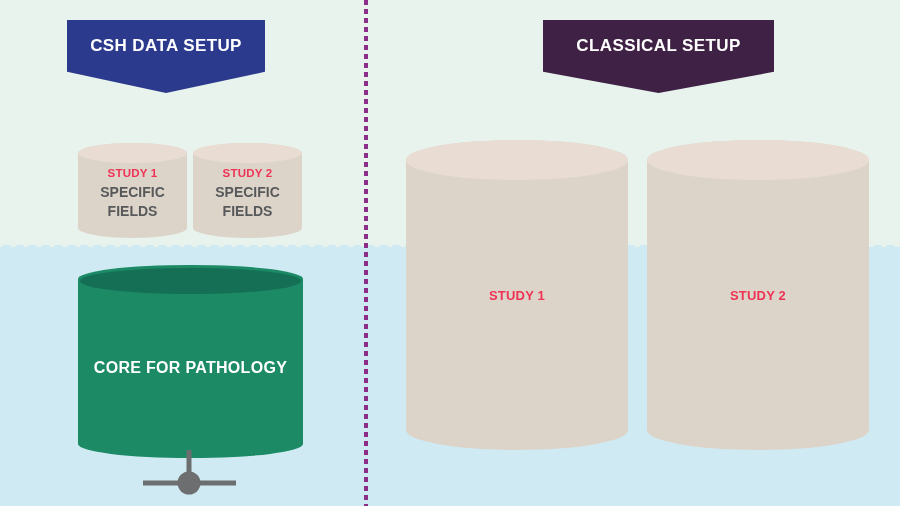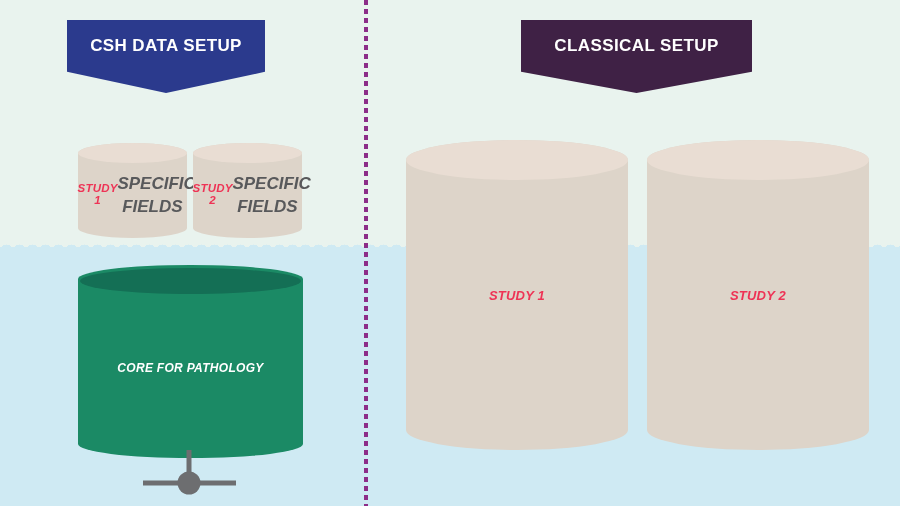--- a/index.html
+++ b/index.html
@@ -50,47 +50,46 @@
   }
   .banner .banner-text {
     color: #ffffff;
     font-weight: bold;
     font-size: 17px;
     letter-spacing: 0.4px;
     line-height: 52px;
     white-space: nowrap;
   }
   .banner.csh { left: 67px; width: 198px; background: #2b3a8d; }
-  .banner.classical { left: 521px; width: 231px; background: #3f2145; }
+  .banner.classical { left: 543px; width: 231px; background: #3f2145; }
 
   
   .cyl { position: absolute; }
   .cyl svg { position: absolute; left: 0; top: 0; display: block; }
   .cyl .cyl-label {
     position: absolute;
     left: 0; top: 0; right: 0; bottom: 0;
     display: flex;
-    flex-direction: row;
+    flex-direction: column;
     align-items: center;
     justify-content: center;
     text-align: center;
     pointer-events: none;
-    font-style: italic;
   }
 
   .cyl-small { width: 109px; height: 95px; }
   .cyl-small .cyl-label { padding-top: 6px; box-sizing: border-box; }
   .study-name { color: #ee3355; font-weight: bold; font-size: 11.5px; letter-spacing: 0.2px; }
   .fields-text {
-    color: #58595b; font-weight: bold; font-size: 17px;
+    color: #58595b; font-weight: bold; font-size: 14px;
     line-height: 1.3; width: 70px; margin-top: 4px;
   }
 
   .cyl-green { width: 225px; height: 193px; left: 78px; top: 265px; }
-  .core-text { color: #ffffff; font-weight: bold; font-size: 12px; letter-spacing: 0.3px; padding-top: 12px; text-align: right; }
+  .core-text { color: #ffffff; font-weight: bold; font-size: 16px; letter-spacing: 0.3px; padding-top: 12px; text-align: right; }
 
   .cyl-big { width: 222px; height: 310px; top: 140px; }
   .cyl-big .study-name { font-size: 13px; }
 
   
   .node-icon {
     position: absolute;
     left: 139px; top: 450px;
     width: 100px; height: 56px;
   }

